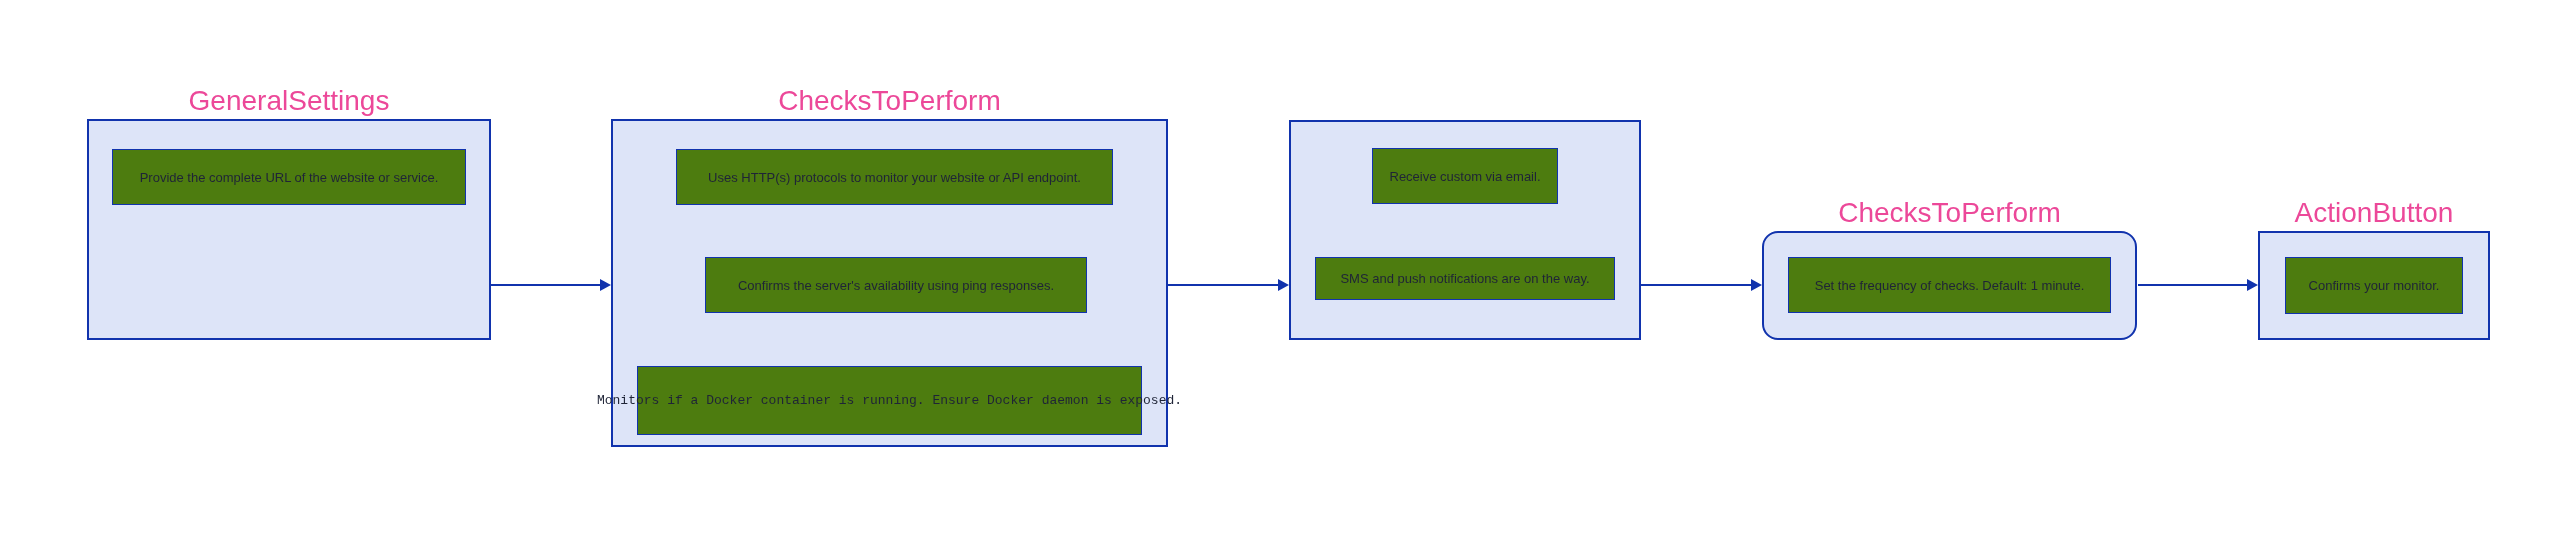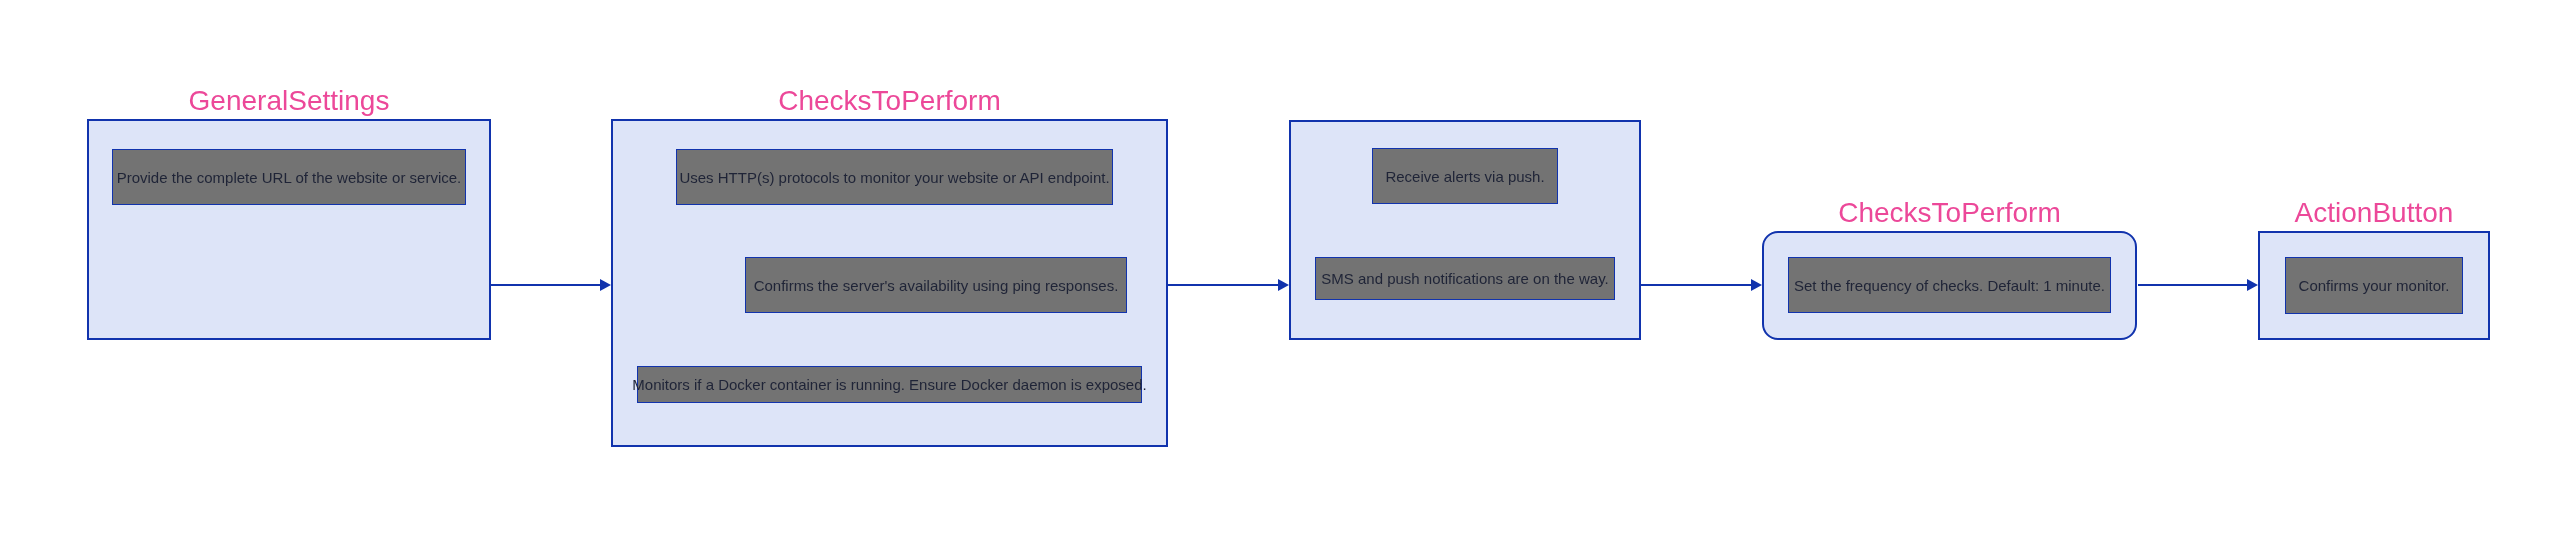--- a/index.html
+++ b/index.html
@@ -21,26 +21,26 @@
     color: #ec4899;
     white-space: nowrap;
   }
   .cluster {
     position: absolute;
     background: #dde4f8;
     border: 2.6px solid #1133ad;
   }
   .node {
     position: absolute;
-    background: #737373;
+    background: #4d7c0f;
     border: 1.7px solid #1133ad;
     display: flex;
     align-items: center;
     justify-content: center;
-    font-size: 15px;
+    font-size: 13px;
     color: #1f2437;
     white-space: nowrap;
     overflow: visible;
   }
   .arrow { position: absolute; height: 12px; }
   .arrow .line {
     position: absolute; left: 0; top: 5.2px; height: 1.7px;
     background: #1133ad;
   }
   .arrow .head {
@@ -62,31 +62,31 @@
   </div>
 
   <div class="arrow" style="left:491px; top:279px; width:120px;">
     <div class="line" style="width:110px;"></div>
     <div class="head"></div>
   </div>
 
   <div class="group-title" style="left:611px; top:83px; width:557px;">ChecksToPerform</div>
   <div class="cluster" style="left:611px; top:119px; width:557px; height:328px;">
     <div class="node" style="left:63px; top:28px; width:437px; height:56px;">Uses HTTP(s) protocols to monitor your website or API endpoint.</div>
-    <div class="node" style="left:92px; top:136px; width:382px; height:56px;margin-left:40px;">Confirms the server's availability using ping responses.</div>
-    <div class="node" style="left:24px; top:245px; width:505px; height:37px;">Monitors if a Docker container is running. Ensure Docker daemon is exposed.</div>
+    <div class="node" style="left:92px; top:136px; width:382px; height:56px;">Confirms the server's availability using ping responses.</div>
+    <div class="node" style="left:24px; top:245px; width:505px; height:69px;font-family:Liberation Mono, monospace;">Monitors if a Docker container is running. Ensure Docker daemon is exposed.</div>
   </div>
 
   <div class="arrow" style="left:1168px; top:279px; width:121px;">
     <div class="line" style="width:111px;"></div>
     <div class="head"></div>
   </div>
 
   <div class="cluster" style="left:1289px; top:120px; width:352px; height:220px;">
-    <div class="node" style="left:81px; top:26px; width:186px; height:56px;">Receive alerts via push.</div>
+    <div class="node" style="left:81px; top:26px; width:186px; height:56px;">Receive custom via email.</div>
     <div class="node" style="left:24px; top:135px; width:300px; height:43px;">SMS and push notifications are on the way.</div>
   </div>
 
   <div class="arrow" style="left:1641px; top:279px; width:121px;">
     <div class="line" style="width:111px;"></div>
     <div class="head"></div>
   </div>
 
   <div class="group-title" style="left:1762px; top:195px; width:375px;">ChecksToPerform</div>
   <div class="cluster" style="left:1762px; top:231px; width:375px; height:109px;border-radius:16px;">

